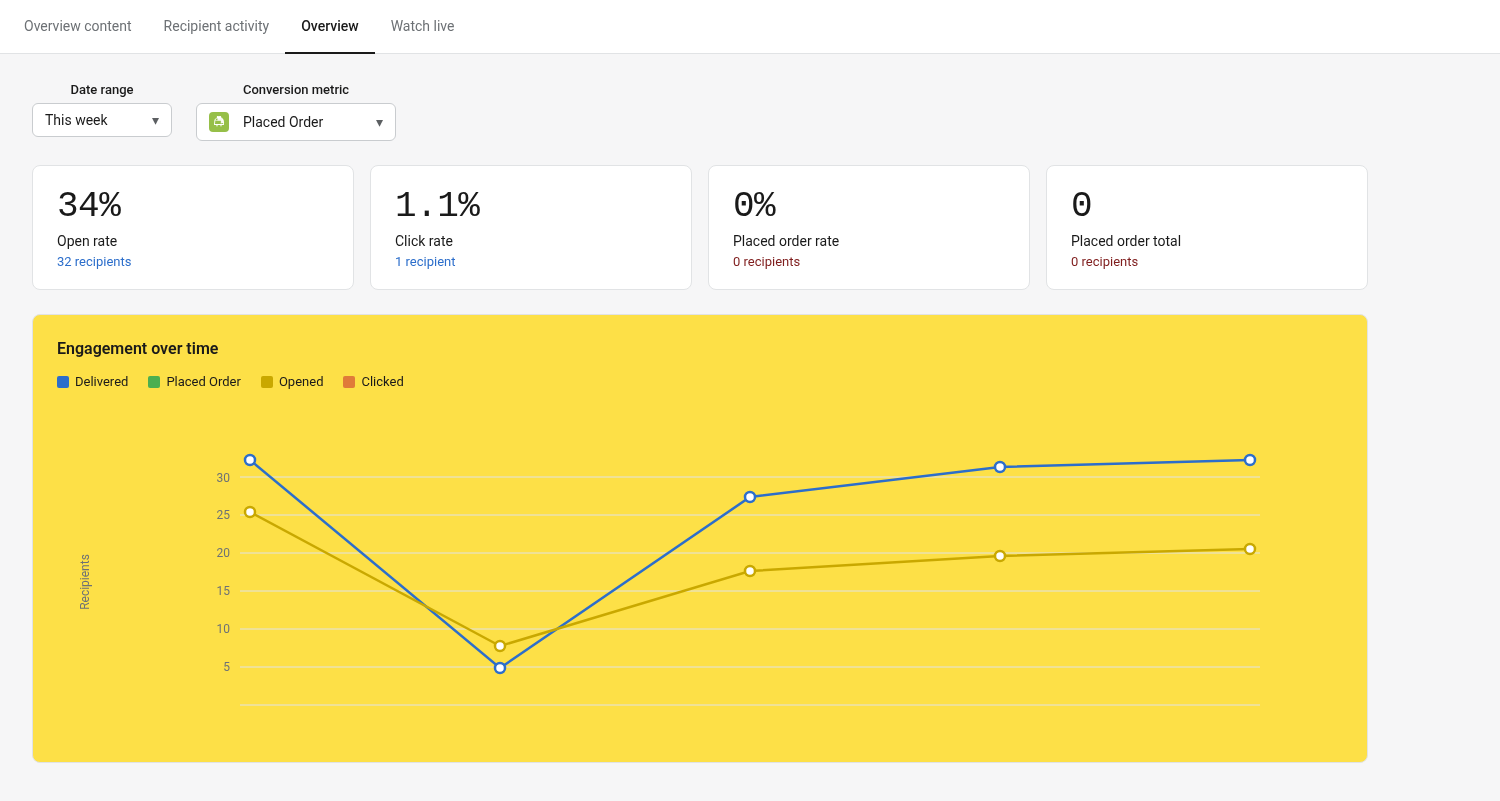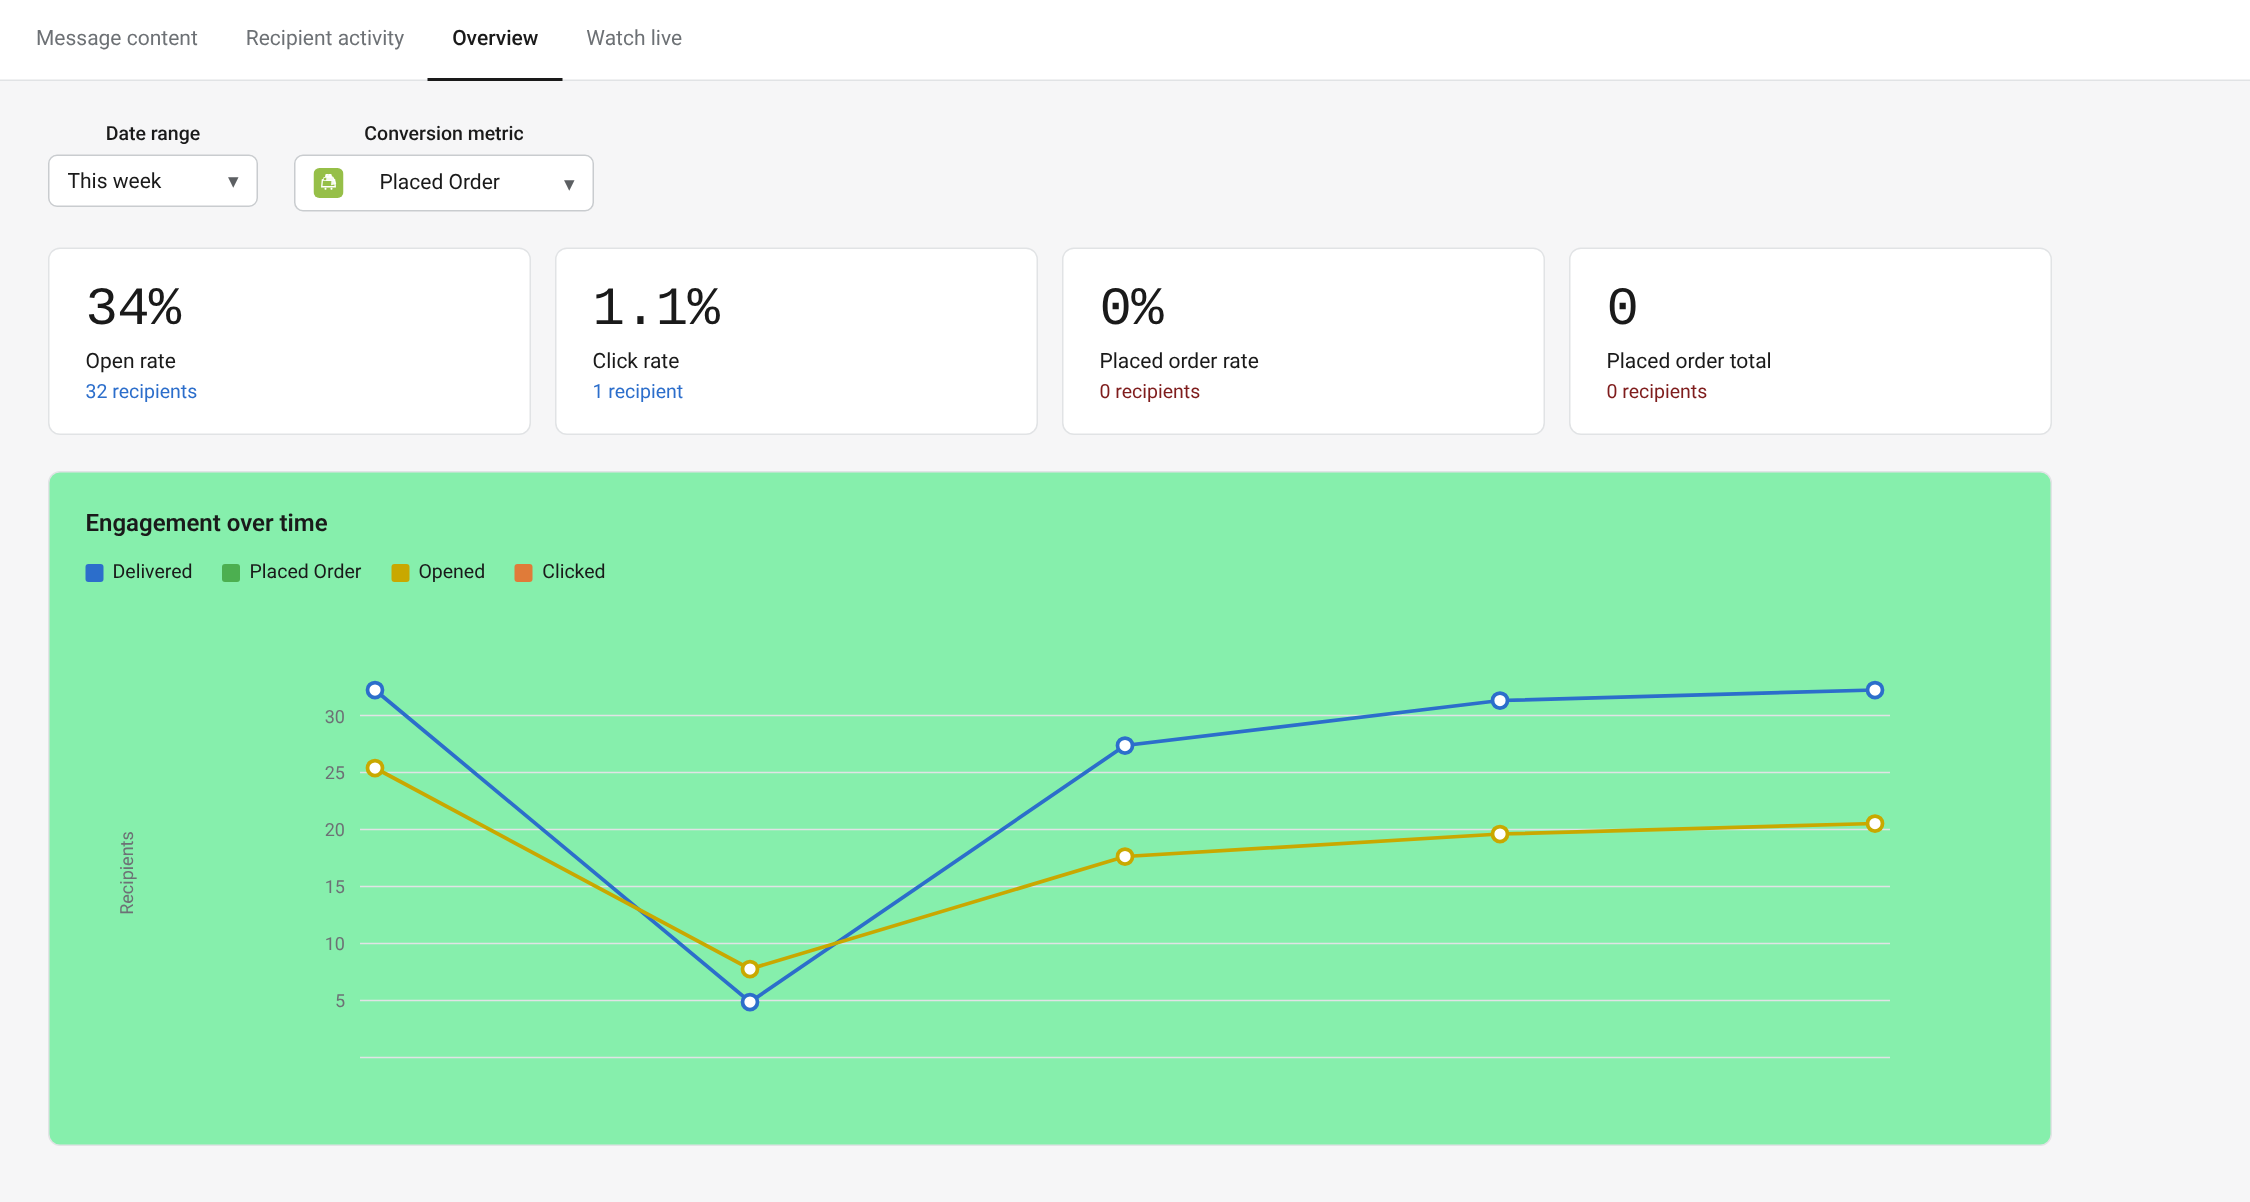--- a/index.html
+++ b/index.html
@@ -58,21 +58,21 @@
     }
     .filter-label {
       font-size: 13px;
       font-weight: 500;
       color: #1a1a1a;
       text-align: center;
     }
     .filter-select {
       display: flex;
       align-items: center;
-      gap: 24px;
+      gap: 14px;
       border: 1px solid #c9cccf;
       border-radius: 6px;
       padding: 8px 12px;
       background: #fff;
       cursor: pointer;
       font-size: 14px;
       color: #1a1a1a;
       min-width: 140px;
     }
     .filter-select-wide {
@@ -120,21 +120,21 @@
       cursor: pointer;
       text-decoration: none;
     }
     .metric-sub {
       font-size: 13px;
       color: #7f1d1d;
     }
 
     
     .chart-card {
-      background: #86efac;
+      background: #fde047;
       border: 1px solid #e1e3e5;
       border-radius: 8px;
       padding: 24px;
     }
     .chart-title {
       font-size: 16px;
       font-weight: 600;
       color: #1a1a1a;
       margin-bottom: 16px;
     }
@@ -156,21 +156,21 @@
       height: 12px;
       border-radius: 2px;
       flex-shrink: 0;
     }
   </style>
 </head>
 <body>
 
 <nav class="nav-bar">
   <div class="nav-tab">
-    <span>Message content</span>
+    <span>Overview content</span>
   </div>
   <div class="nav-tab">
     <span>Recipient activity</span>
   </div>
   <div class="nav-tab active">
     <span>Overview</span>
   </div>
   <div class="nav-tab">
     <span>Watch live</span>
   </div>

